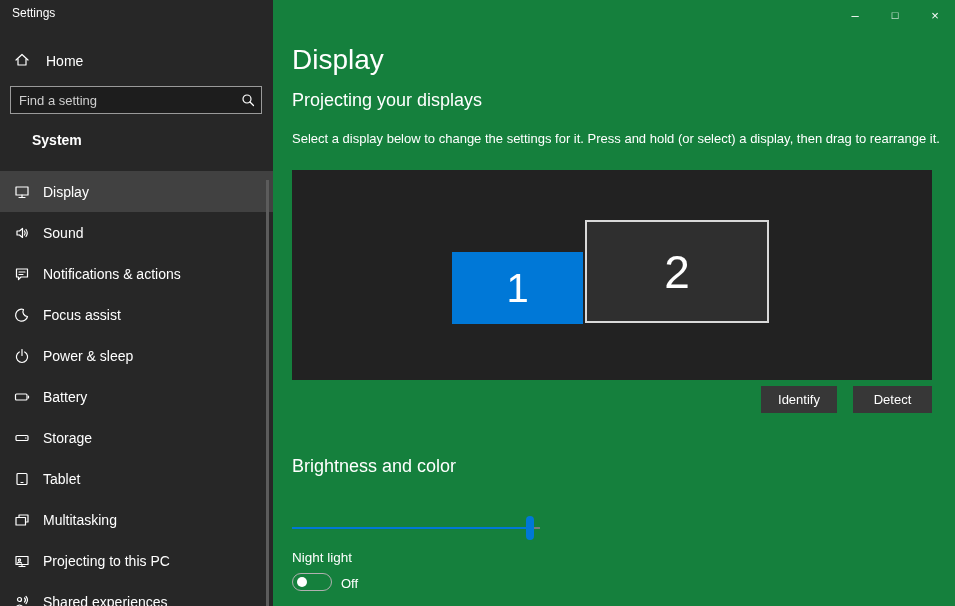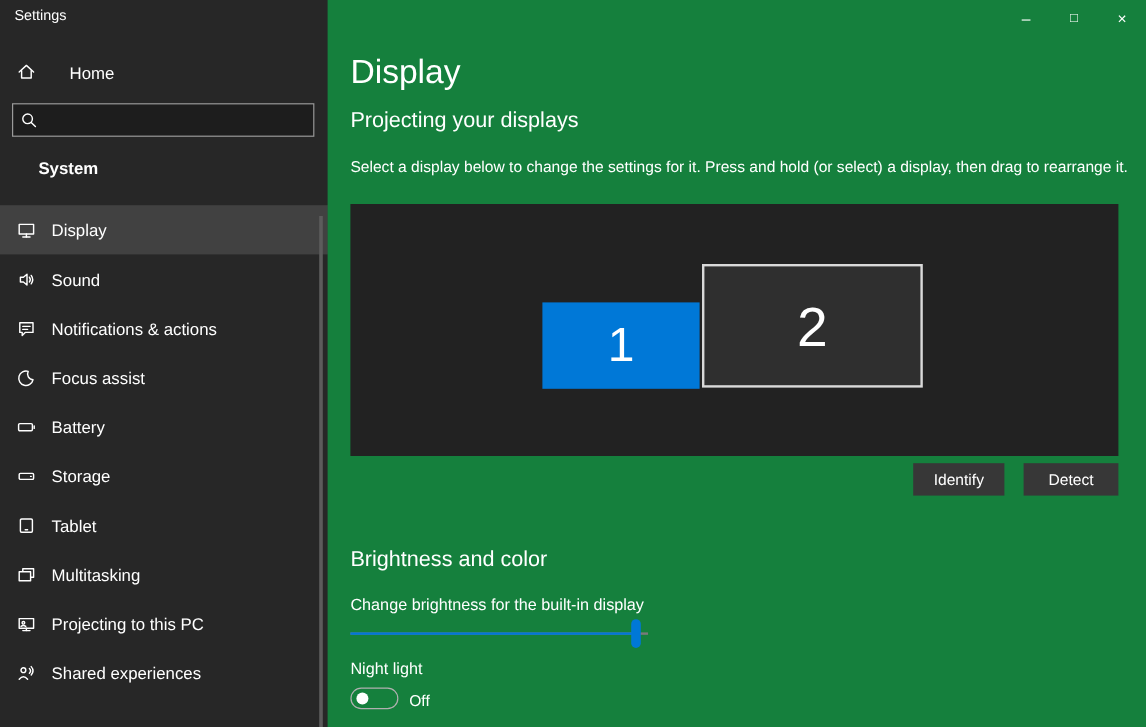--- a/index.html
+++ b/index.html
@@ -3,21 +3,21 @@
 <meta charset="utf-8">
 <style>
   * { box-sizing: border-box; margin: 0; padding: 0; }
   html,body { background:#000; }
   body { font-family:"Liberation Sans","DejaVu Sans",sans-serif; color:#fff; }
   .window { position:relative; width:955px; height:606px; background:#15803d; overflow:hidden; }
 
   
   .sidebar { position:absolute; left:0; top:0; width:273px; height:606px; background:#272727; }
   .app-title { position:absolute; left:12px; top:6px; font-size:12px; color:#fff; }
-  .home-row { position:absolute; left:0; top:46px; width:273px; height:30px; display:flex; align-items:center; gap:28px; padding-left:14px; font-size:14px; cursor:default; }
+  .home-row { position:absolute; left:0; top:46px; width:273px; height:30px; display:flex; align-items:center; gap:16px; padding-left:14px; font-size:14px; cursor:default; }
   .search-box { position:absolute; left:10px; top:86px; width:252px; height:28px; background:#1d1d1d; border:1px solid #9a9a9a; display:flex; align-items:center; }
   .search-box input { flex:1; background:transparent; border:none; outline:none; color:#fff; font-size:13px; padding:0 8px; font-family:inherit; }
   .search-box input::placeholder { color:#cfcfcf; }
   .search-icon-wrap { width:26px; display:flex; align-items:center; justify-content:center; }
   .section-label { position:absolute; left:12px; top:132px; font-size:14px; font-weight:bold;margin-left:20px; }
   .nav { position:absolute; left:0; top:171px; width:273px; }
   .nav-item { height:41px; display:flex; align-items:center; gap:13px; padding-left:14px; font-size:14px; cursor:default; }
   .nav-item.selected { background:rgba(255,255,255,0.12); }
   .nav-item .ico { width:16px; height:16px; display:inline-flex; }
   .sidebar-scrollbar { position:absolute; left:266px; top:180px; width:3px; height:426px; background:#5c5c5c; }
@@ -68,20 +68,21 @@
       <span class="ico">
         <svg class="i" viewBox="0 0 16 16">
             <path d="M2 8 L8 2.5 L14 8"></path>
             <path d="M4 7 V13 H12 V7"></path>
           </svg>
       </span>
       <span>Home</span>
     </div>
 
     <div class="search-box">
+      <input type="text" placeholder="Find a setting" style="">
       <span class="search-icon-wrap">
         <svg class="i" viewBox="0 0 16 16">
             <circle cx="7" cy="7" r="4"></circle>
             <path d="M10 10 L13.5 13.5"></path>
           </svg>
       </span>
     </div>
 
     <div class="section-label">System</div>
 
@@ -120,20 +121,29 @@
         <span class="ico">
           <svg class="i" viewBox="0 0 16 16">
               <path d="M9.5 2.5 A6 6 0 1 0 13.5 9.5 A4.8 4.8 0 0 1 9.5 2.5 Z"></path>
             </svg>
         </span>
         <span>Focus assist</span>
       </div>
       <div class="nav-item">
         <span class="ico">
           <svg class="i" viewBox="0 0 16 16">
+              <path d="M5.3 4 A5.6 5.6 0 1 0 10.7 4"></path>
+              <path d="M8 1.5 V7.5"></path>
+            </svg>
+        </span>
+        <span>Power &amp; sleep</span>
+      </div>
+      <div class="nav-item">
+        <span class="ico">
+          <svg class="i" viewBox="0 0 16 16">
               <rect x="1.5" y="5" width="11.5" height="6" rx="1"></rect>
               <path d="M14.5 7 V9"></path>
             </svg>
         </span>
         <span>Battery</span>
       </div>
       <div class="nav-item">
         <span class="ico">
           <svg class="i" viewBox="0 0 16 16">
               <rect x="2" y="5.5" width="12" height="5" rx="1"></rect>
@@ -201,21 +211,20 @@
 
   <div class="monitor-panel">
     <div class="monitor monitor-1">1</div>
     <div class="monitor monitor-2">2</div>
   </div>
 
   <button class="panel-btn btn-identify">Identify</button>
   <button class="panel-btn btn-detect">Detect</button>
 
   <div class="sec-heading h-brightness">Brightness and color</div>
-  <div class="bright-label">Change brightness for the built-in display</div>
 
   <div class="slider">
     <div class="track"></div>
     <div class="fill"></div>
     <div class="thumb"></div>
   </div>
 
   <div class="nightlight-label">Night light</div>
   <div class="toggle">
     <div class="knob"></div>

